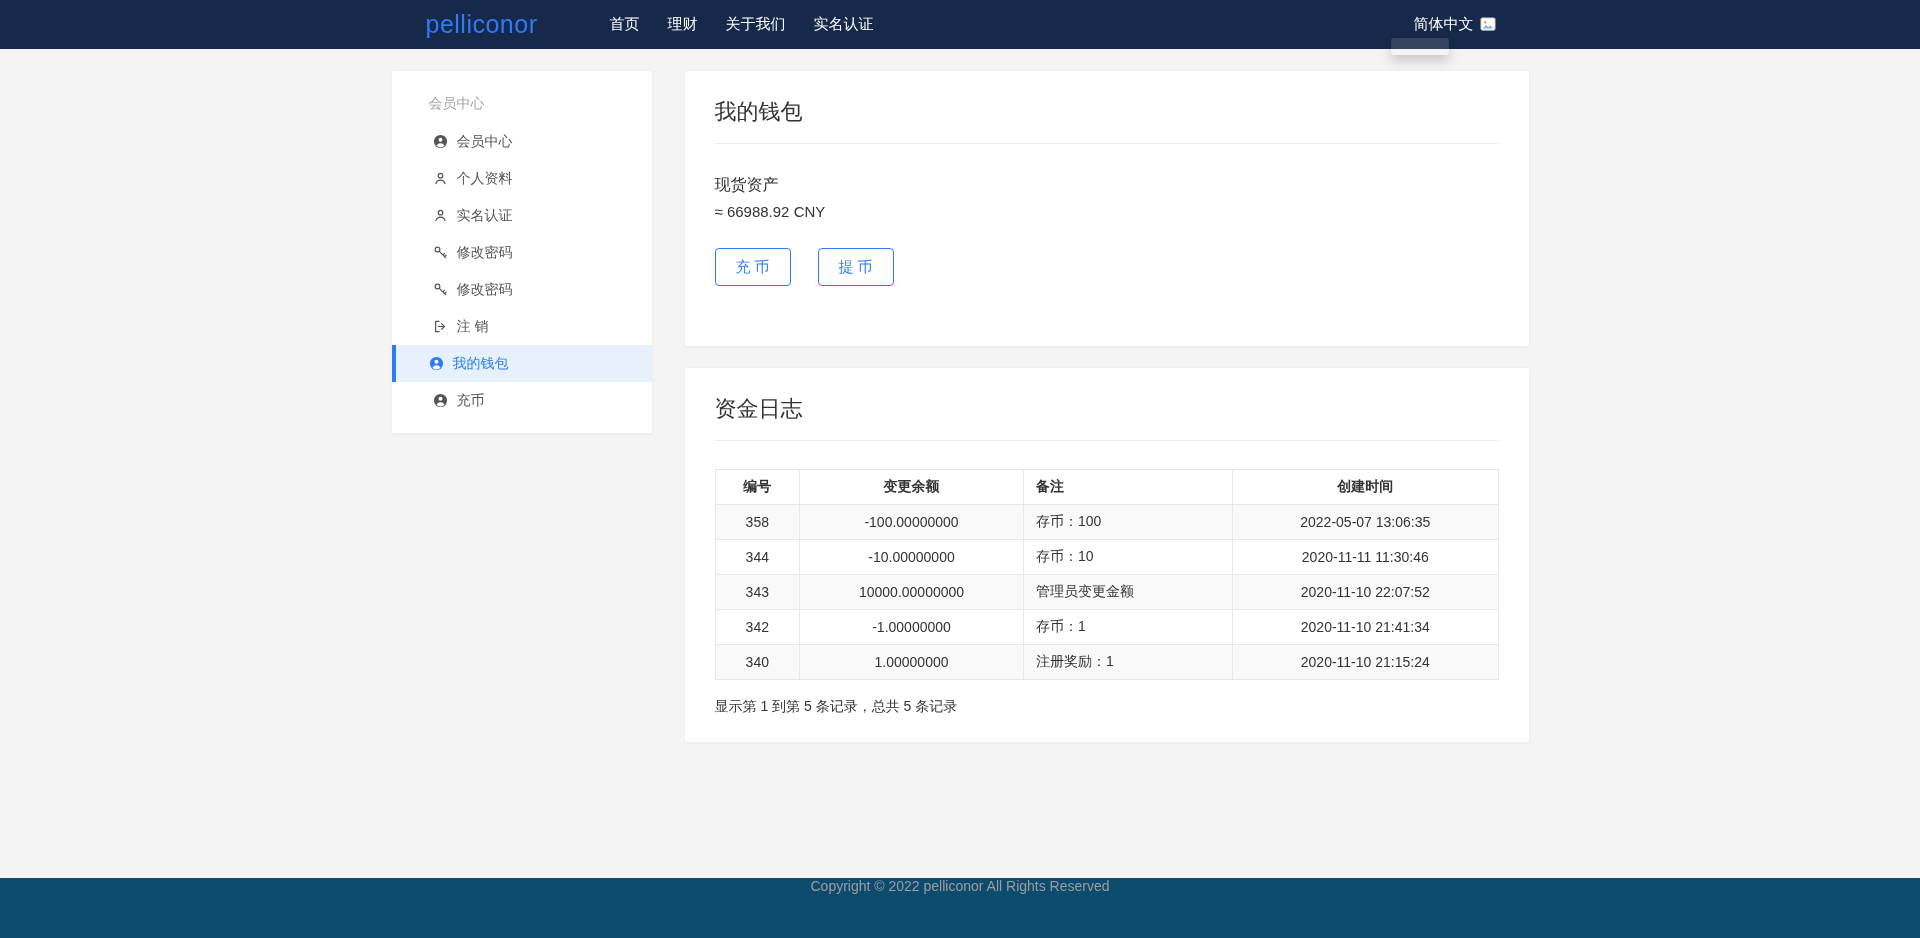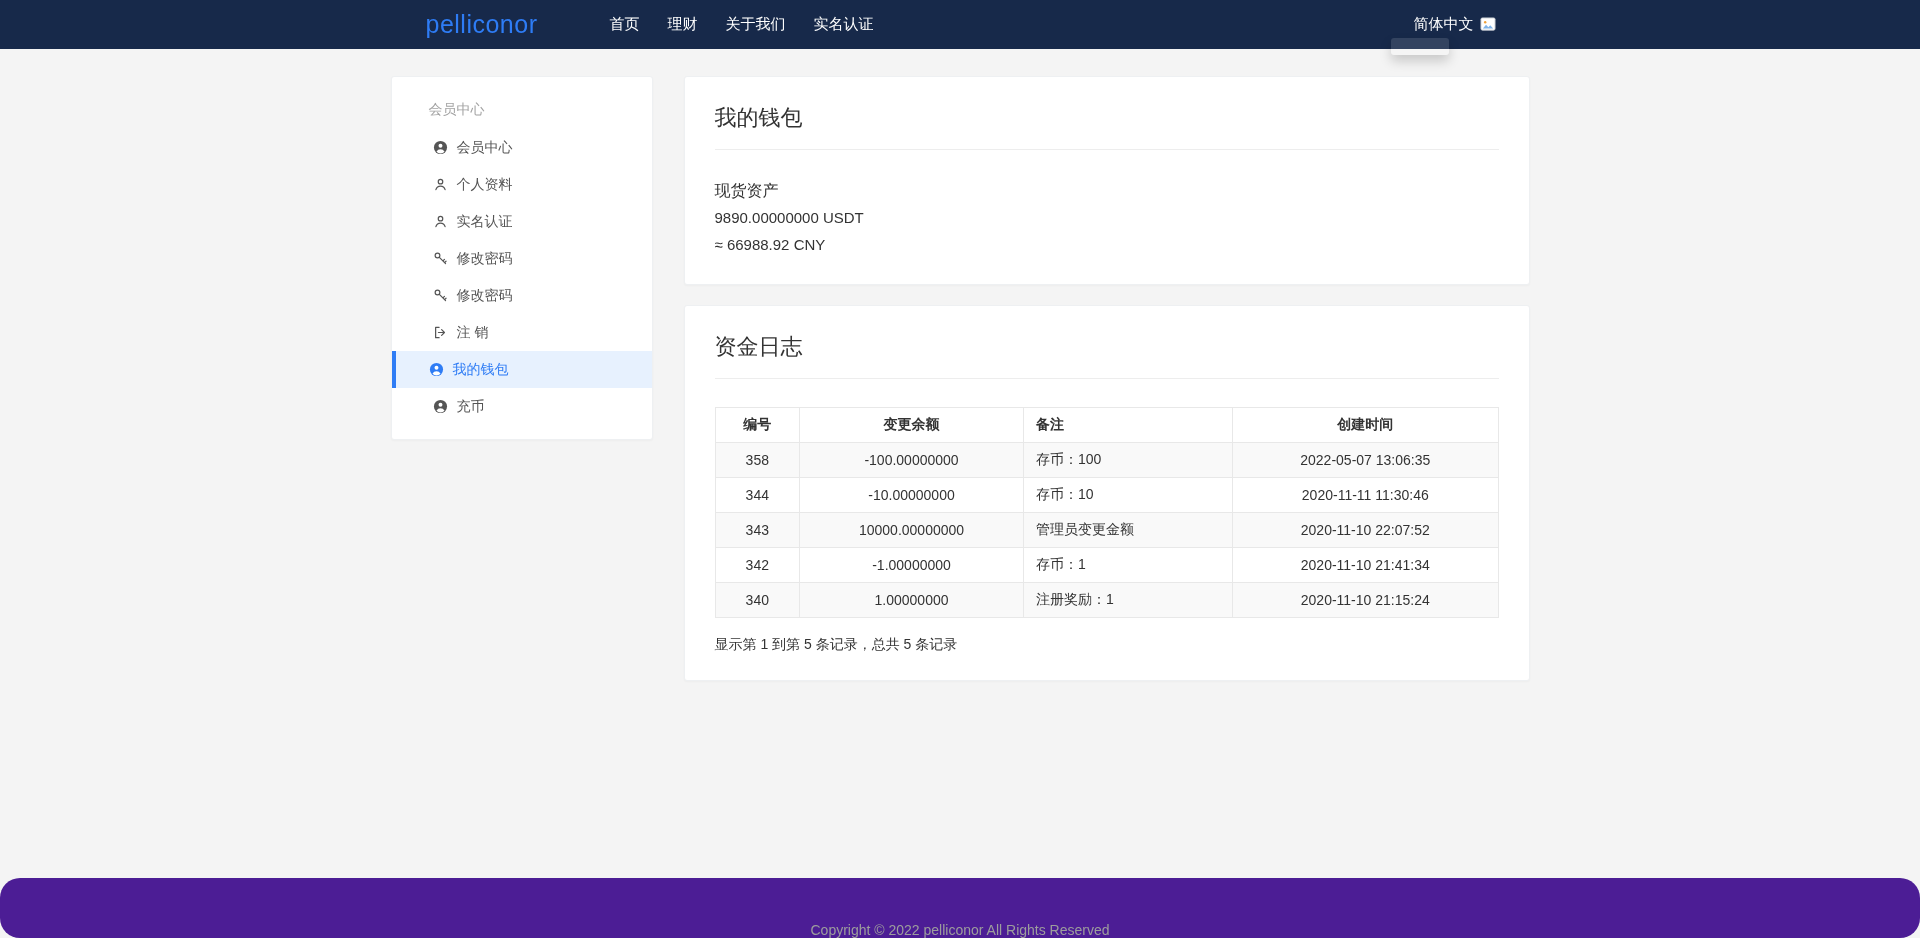--- a/index.html
+++ b/index.html
@@ -75,21 +75,21 @@
   
   .content {
     flex: 1 1 auto;
     width: 100%;
   }
   .container {
     width: 1139px;
     margin: 0 auto;
     display: flex;
     gap: 31px;
-    padding-top: 27px;
+    padding-top: 21px;
     align-items: flex-start;
   }
 
   
   .sidebar {
     width: 262px;
     background: #ffffff;
     border: 1px solid #eef0f2;
     border-radius: 3px;
     padding: 12px 0 14px 0;
@@ -169,25 +169,24 @@
   .col-id { width: 10.8%; }
   .col-amount { width: 28.6%; }
   .col-remark { width: 26.7%; }
   .col-time { width: 33.9%; }
   .table-summary { font-size: 14px; color: #333; margin-top: 18px; }
 
   
   .footer {
     flex: 0 0 auto;
     height: 60px;
-    background: #4c1d95;
-    display: flex;
-    align-items: flex-end;
+    background: #0c4a6e;
+    display: flex;
+    align-items: flex-start;
     justify-content: center;
-    border-radius: 20px;
   }
   .footer span { color: #9d9d9d; font-size: 14px; }
 </style>
 </head>
 <body>
 
 <header class="navbar">
   <div class="navbar-inner">
     <div class="logo">pelliconor</div>
     <ul class="nav-links">
@@ -301,22 +300,25 @@
       </div>
 
     </aside>
 
     <main class="main">
 
       <section class="card">
         <h2 class="card-title">我的钱包</h2>
         <hr class="card-divider">
         <div class="asset-label">现货资产</div>
-        <div class="asset-line">9890.00000000 USDT</div>
         <div class="asset-line">≈ 66988.92 CNY</div>
+        <div class="wallet-buttons">
+          <button class="btn-outline">充 币</button>
+          <button class="btn-outline">提 币</button>
+        </div>
       </section>
 
       <section class="card">
         <h2 class="card-title">资金日志</h2>
         <hr class="card-divider">
 
         <table class="log-table">
           <thead>
             <tr>
               <th class="col-id">编号</th>

